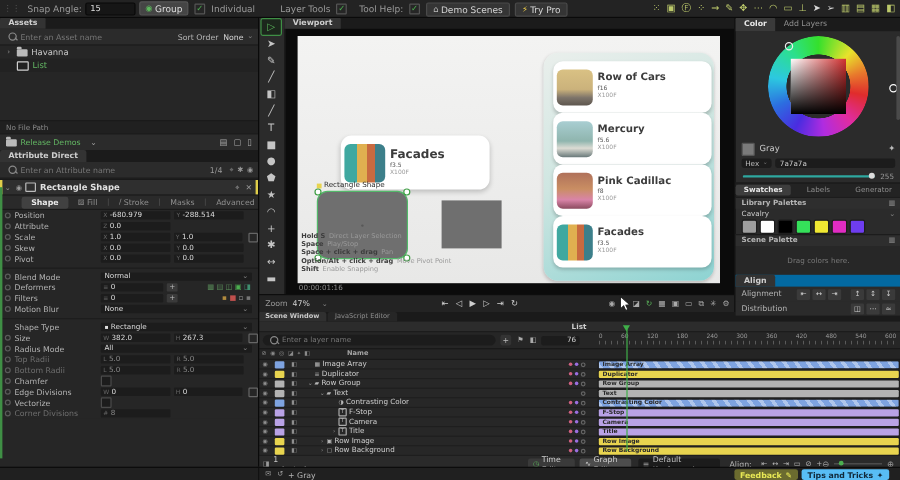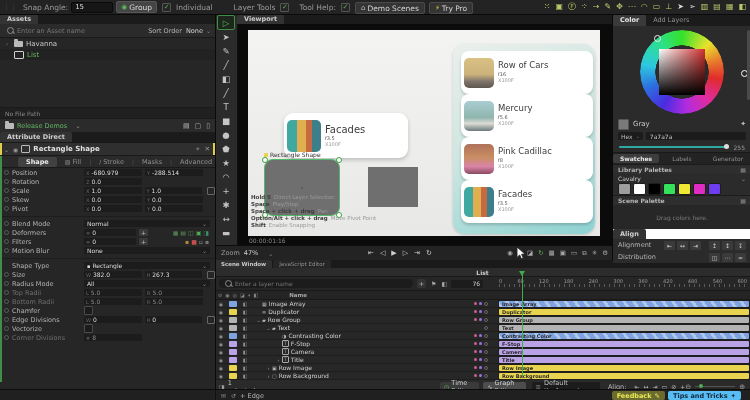--- a/index.html
+++ b/index.html
@@ -99,21 +99,21 @@
   .tealpanel{position:absolute;left:205px;top:14px;width:142px;height:190px;border-radius:12px;
              background:linear-gradient(155deg,#eaefec 0%,#cfe6e1 45%,#8dd3d2 100%);box-shadow:0 1px 3px rgba(0,0,0,.18)}
   .card{position:absolute;left:8px;width:126px;height:37px;background:#fff;border-radius:8px;
         box-shadow:0 2px 3px rgba(0,0,0,.18);display:flex;align-items:center;padding:3px}
   .thumb{width:30px;height:30px;border-radius:5px;flex:none;margin-right:4px}
   .th-cars{background:linear-gradient(180deg,#d9c184 0%,#cbb27b 55%,#7d746a 78%,#5d564e 100%)}
   .th-mercury{background:linear-gradient(180deg,#a9ced2 0%,#8fb5ae 55%,#dcdcd4 75%,#69797a 100%)}
   .th-pink{background:linear-gradient(180deg,#b0715a 0%,#c98e63 45%,#d984a8 75%,#8a4a5e 100%)}
   .th-facades{background:linear-gradient(90deg,#3fa8a0 0 30%,#e0b050 30% 55%,#c86a40 55% 75%,#3c7f8a 75% 100%)}
   .cmeta{display:flex;flex-direction:column;line-height:1.15}
-  .ctitle{font-size:8.5px;font-weight:normal;color:#3c3c3c;white-space:nowrap}
+  .ctitle{font-size:8.5px;font-weight:bold;color:#3c3c3c;white-space:nowrap}
   .cf{font-size:5px;color:#555;margin-top:1px}
   .cfilm{font-size:5px;color:#999}
   .floatcard{position:absolute;left:36px;top:83px;width:118px;height:39px;background:#fff;border-radius:9px;
              box-shadow:0 2px 4px rgba(0,0,0,.2);display:flex;align-items:center;padding:3px}
   .floatcard .thumb{width:34px;height:32px}
   .floatcard .ctitle{font-size:10px}
   .sellabel{position:absolute;left:16px;top:121px;display:flex;align-items:center;font-size:6px;color:#2d2d2d}
   .sellabel .ybox{width:4px;height:4px;background:#e8d44f;margin-right:2px}
   .selrect{position:absolute;left:16px;top:129px;width:74px;height:55px;background:#6f6f6f;border-radius:9px;
            border:1px solid #53b96a}
@@ -162,21 +162,21 @@
   .swtabs{height:11px;background:#232323;display:flex;align-items:center;flex:none;font-size:6px;border-top:1px solid #191919}
   .swtab{flex:1;text-align:center;color:#8f8f8f;padding:1px 0}
   .swtab.on{background:#3d3d3d;color:#e8e8e8;border-radius:2px;font-weight:bold}
   .shead{height:9px;display:flex;align-items:center;padding:0 5px;font-size:6px;color:#b5b5b5;font-weight:bold;flex:none;background:#2e2e2e;border-top:1px solid #1c1c1c}
   .shead .mic{margin-left:auto;color:#888;font-size:6px;font-weight:normal}
   .palrow{height:9px;display:flex;align-items:center;padding:0 5px;font-size:6px;color:#cfcfcf;flex:none}
   .palrow .dc{margin-left:auto;color:#888}
   .swrow{height:12px;display:flex;align-items:center;padding:0 5px;flex:none}
   .sw{width:11px;height:10px;border-radius:2px;margin-right:2px;border:1px solid #1d1d1d}
   .droparea{height:24px;display:flex;align-items:center;justify-content:center;color:#7a7a7a;font-size:6px;flex:none;background:#272727}
-  .aligntab{height:10px;background:#ffffff;display:flex;align-items:center;flex:none}
+  .aligntab{height:10px;background:#0369a1;display:flex;align-items:center;flex:none}
   .alrow{height:12px;display:flex;align-items:center;padding:0 5px;font-size:6.5px;color:#b5b5b5;flex:none;background:#2b2b2b}
   .albtns{margin-left:auto;display:flex}
   .albtn{width:11px;height:9px;background:#3a3a3a;border-radius:1px;margin-left:2px;display:flex;align-items:center;justify-content:center;color:#cfcfcf;font-size:6px}
   .gap6{width:6px}
   .rsb{position:absolute;right:1px;top:16px;width:3px;height:70px;background:#4a4a4a;border-radius:2px}
   
   .tl{position:absolute;left:215px;top:260px;width:535px;height:129px;background:#222;z-index:8}
   .tltabs{height:8px;background:#1a1a1a;display:flex;align-items:flex-end;font-size:5.5px}
   .tltab{padding:1px 6px;border-radius:2px 2px 0 0;color:#c8c8c8;background:#303030;margin-right:1px;font-weight:bold}
   .tltab.off{background:#262626;color:#8f8f8f;font-weight:normal}
@@ -324,20 +324,30 @@
       <span class="chev">⌄</span>
       <span style="margin-left:auto;display:flex">
         <span class="pic">▤</span>
         <span class="pic">▢</span>
         <span class="pic">▯</span>
       </span>
     </div>
     <div class="ptabbar">
       <span class="ptab">Attribute Direct</span>
     </div>
+    <div class="srow attrsearch">
+      <span class="mag"></span>
+      <span class="ph">Enter an Attribute name</span>
+      <span class="sright">
+        <span class="cnt">1/4</span>
+        <span style="margin-left: 3px; font-size: 6px; color: rgb(153, 153, 153);">⌖</span>
+        <span style="margin-left: 3px; font-size: 6px; color: rgb(153, 153, 153);">✱</span>
+        <span style="margin-left: 3px; font-size: 6px; color: rgb(153, 153, 153);">◉</span>
+      </span>
+    </div>
     <div class="lhead">
       <span class="hic">⌄</span>
       <span class="hic">◉</span>
       <span class="chip"></span>
       <span class="nm">Rectangle Shape</span>
       <span class="hr">
         <span>⌖</span>
         <span>✕</span>
       </span>
     </div>
@@ -376,21 +386,21 @@
           </span>
         <span class="fld w58">
             <i>Y</i>
             <b>-288.514</b>
           </span>
       </div>
       <div class="arow">
         <span class="kf">
             <i></i>
           </span>
-        <span class="albl">Rotation</span>
+        <span class="albl">Attribute</span>
         <span class="fld w58">
             <i>Z</i>
             <b>0.0</b>
           </span>
       </div>
       <div class="arow">
         <span class="kf">
             <i></i>
           </span>
         <span class="albl">Scale</span>
@@ -1052,21 +1062,21 @@
         <span class="ztrack"></span>
         <span class="zi">⊕</span>
       </span>
     </div>
   </div>
 
   <div class="status">
     <span class="lseg"></span>
     <span class="sic">✉</span>
     <span class="sic">↺</span>
-    <span class="undo">+ Edge</span>
+    <span class="undo">+ Gray</span>
     <span class="sbtns">
       <span class="fbbtn">
         <span>Feedback</span>
         <span class="bic">✎</span>
       </span>
       <span class="tipbtn">
         <span>Tips and Tricks</span>
         <span class="bic">✦</span>
       </span>
     </span>

